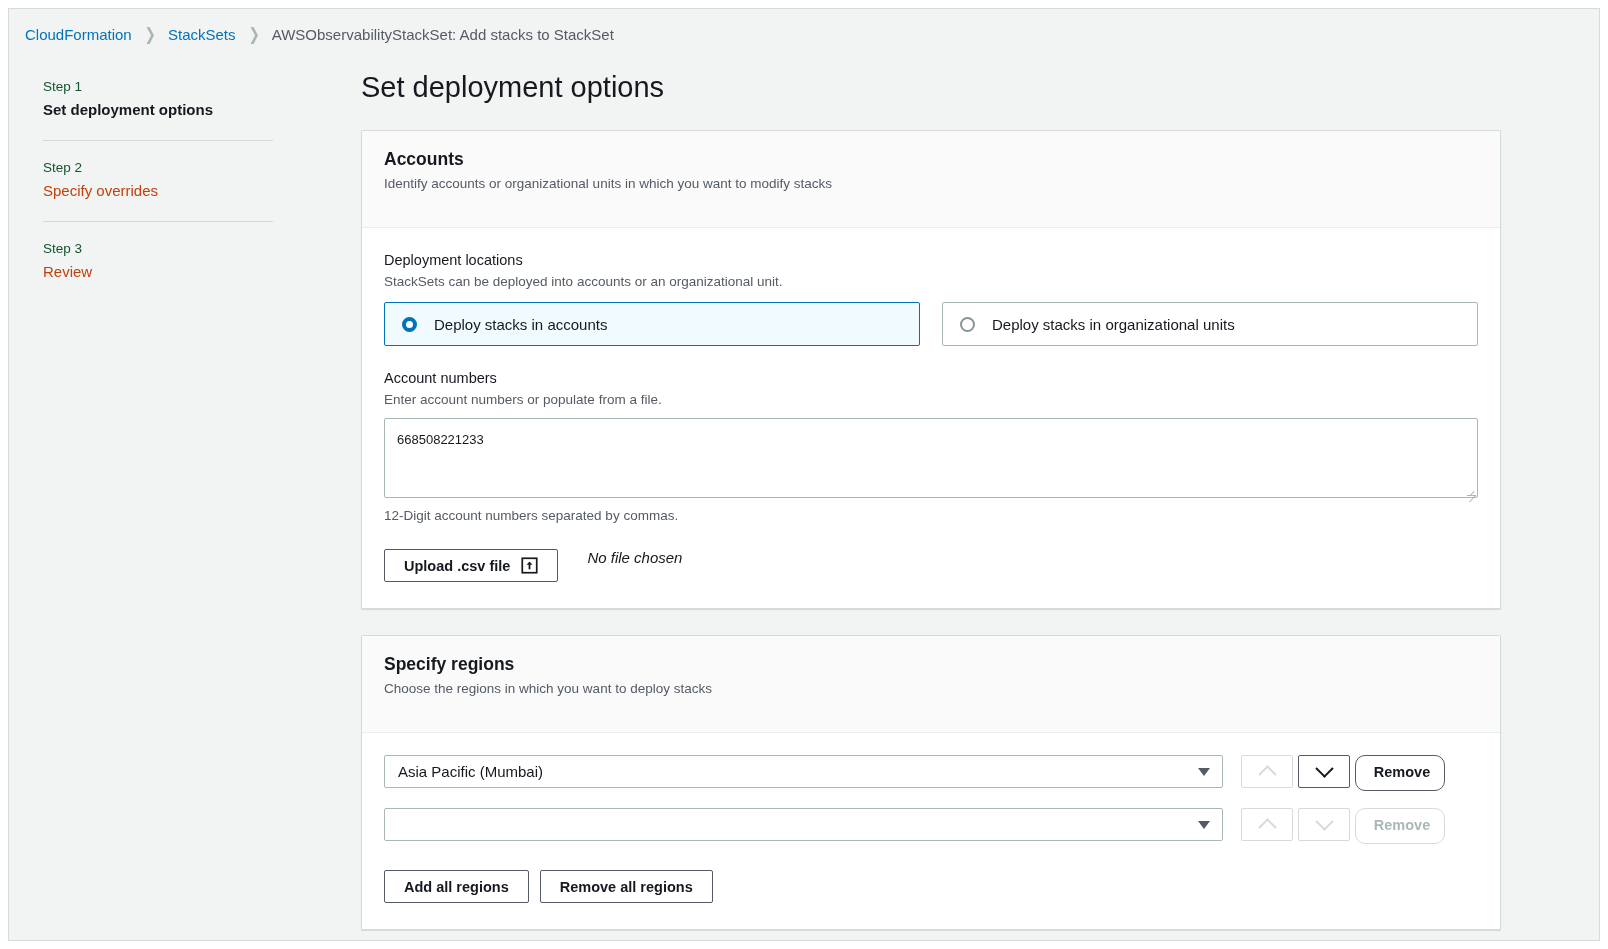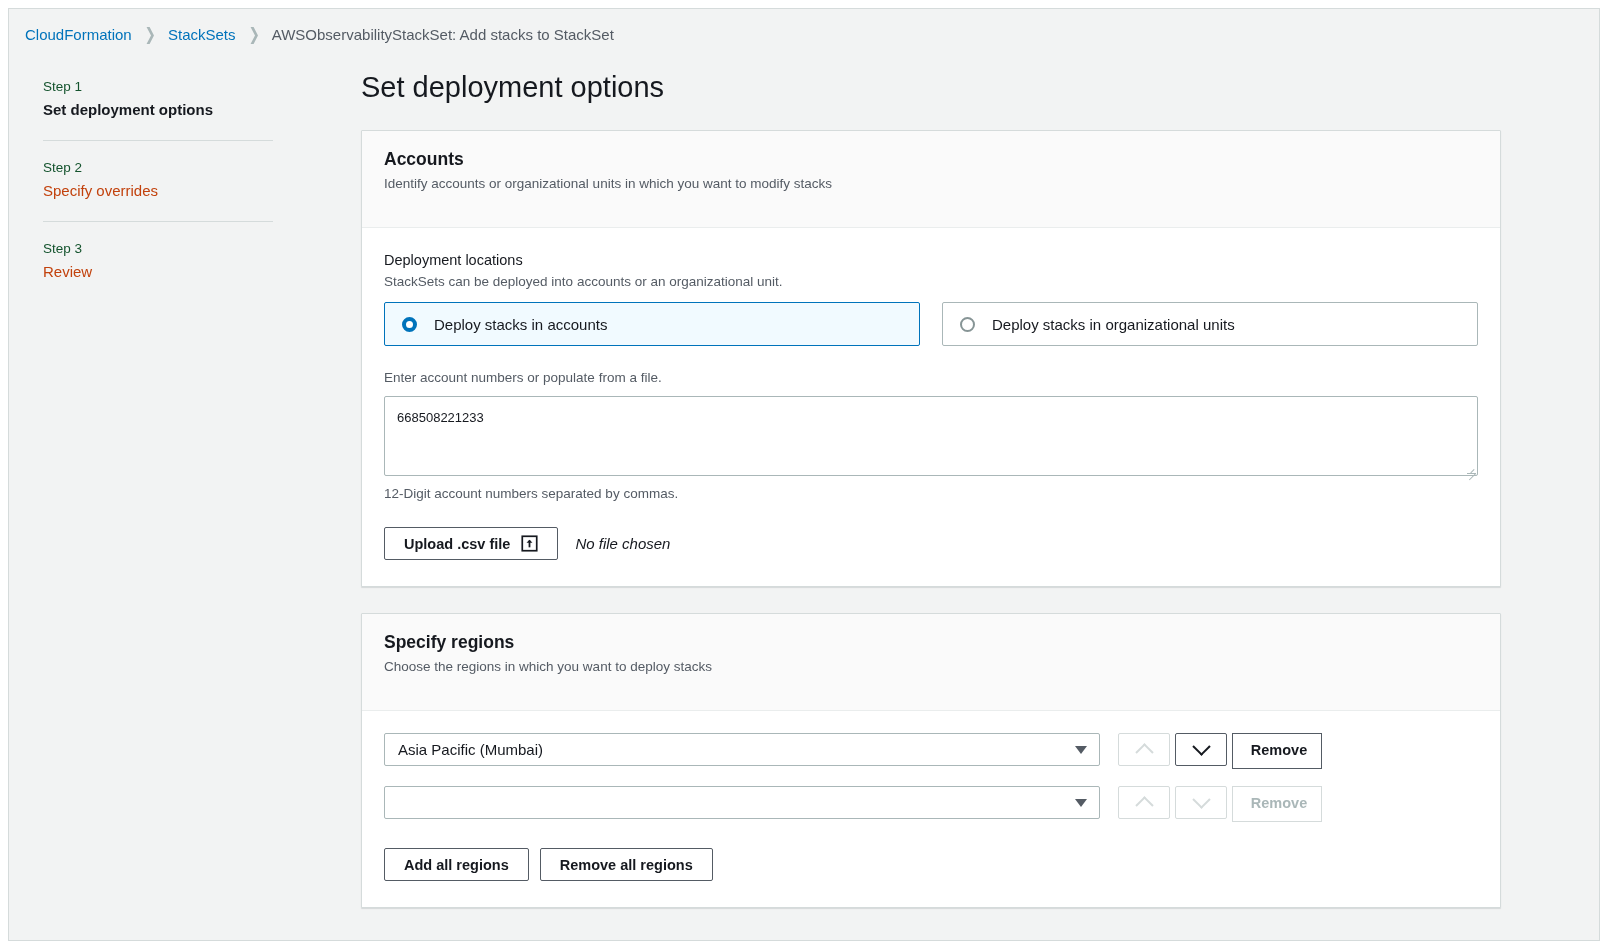--- a/index.html
+++ b/index.html
@@ -185,21 +185,22 @@
   .constraint {
     font-size: 13.5px;
     color: #545b64;
     margin-top: 8px;
     line-height: 19px;
   }
 
   .upload-row {
     margin-top: 24px;
     display: flex;
-    align-items: center;
+    align-items: flex-start;
+    gap: 12px;
   }
   .btn {
     border: 1px solid #545b64;
     background: #ffffff;
     border-radius: 2px;
     color: #16191f;
     font-size: 14.5px;
     font-weight: bold;
     font-family: "Liberation Sans", sans-serif;
     padding: 0 19px;
@@ -217,21 +218,21 @@
     margin-left: 17px;
   }
 
   
   .region-row {
     display: flex;
     align-items: flex-start;
     margin-bottom: 17px;
   }
   .select {
-    width: 716px;
+    width: 839px;
     height: 33px;
     border: 1px solid #aab7b8;
     border-radius: 2px;
     background: #ffffff;
     display: flex;
     align-items: center;
     padding: 0 12px 0 13px;
     font-size: 15px;
     color: #16191f;
     cursor: pointer;
@@ -268,21 +269,21 @@
     border-top: 2px solid #16191f;
   }
   .chev.up { transform: rotate(45deg) translate(2px, 2px); }
   .chev.down { transform: rotate(-135deg) translate(2px, 2px); }
   .arrow-btn.disabled .chev { border-color: #d5dbdb; }
 
   .remove-btn {
     width: 90px;
     min-height: 33px;
     border: 1px solid #545b64;
-    border-radius: 0;
+    border-radius: 10px;
     background: #ffffff;
     margin-left: 5px;
     font-size: 14.5px;
     font-weight: bold;
     color: #16191f;
     text-align: center;
     padding: 5px 6px 6px 10px;
     line-height: 23px;
     word-break: break-all;
     cursor: pointer;
@@ -355,20 +356,21 @@
               <span class="radio-label">Deploy stacks in accounts</span>
             </div>
             <div class="radio-tile">
               <span class="radio-mark"></span>
               <span class="radio-label">Deploy stacks in organizational units</span>
             </div>
           </div>
         </div>
 
         <div class="field-block">
+          <div class="field-label">Account numbers</div>
           <div class="field-desc">Enter account numbers or populate from a file.</div>
 
           <div style="position:relative;">
             <textarea class="textarea-box" placeholder="" style="">668508221233</textarea>
             <span class="resize-grip">
               <i style="width:9px; bottom:0;"></i>
               <i style="width:9px; bottom:0; transform:rotate(-45deg);"></i>
               <i style="width:5px; bottom:0; transform:rotate(-45deg) translate(2px,-4px);"></i>
             </span>
           </div>

